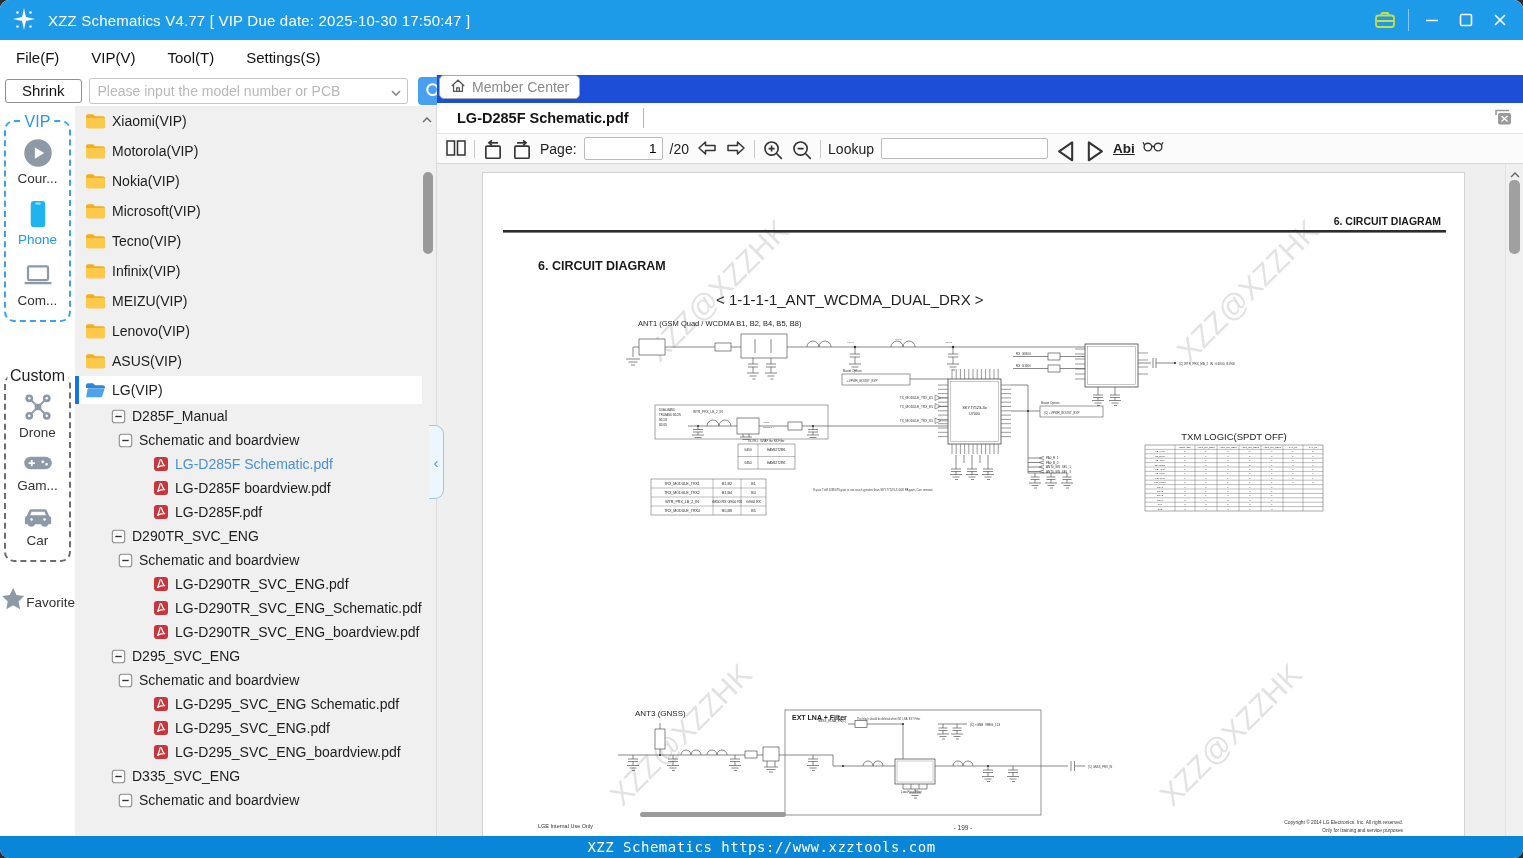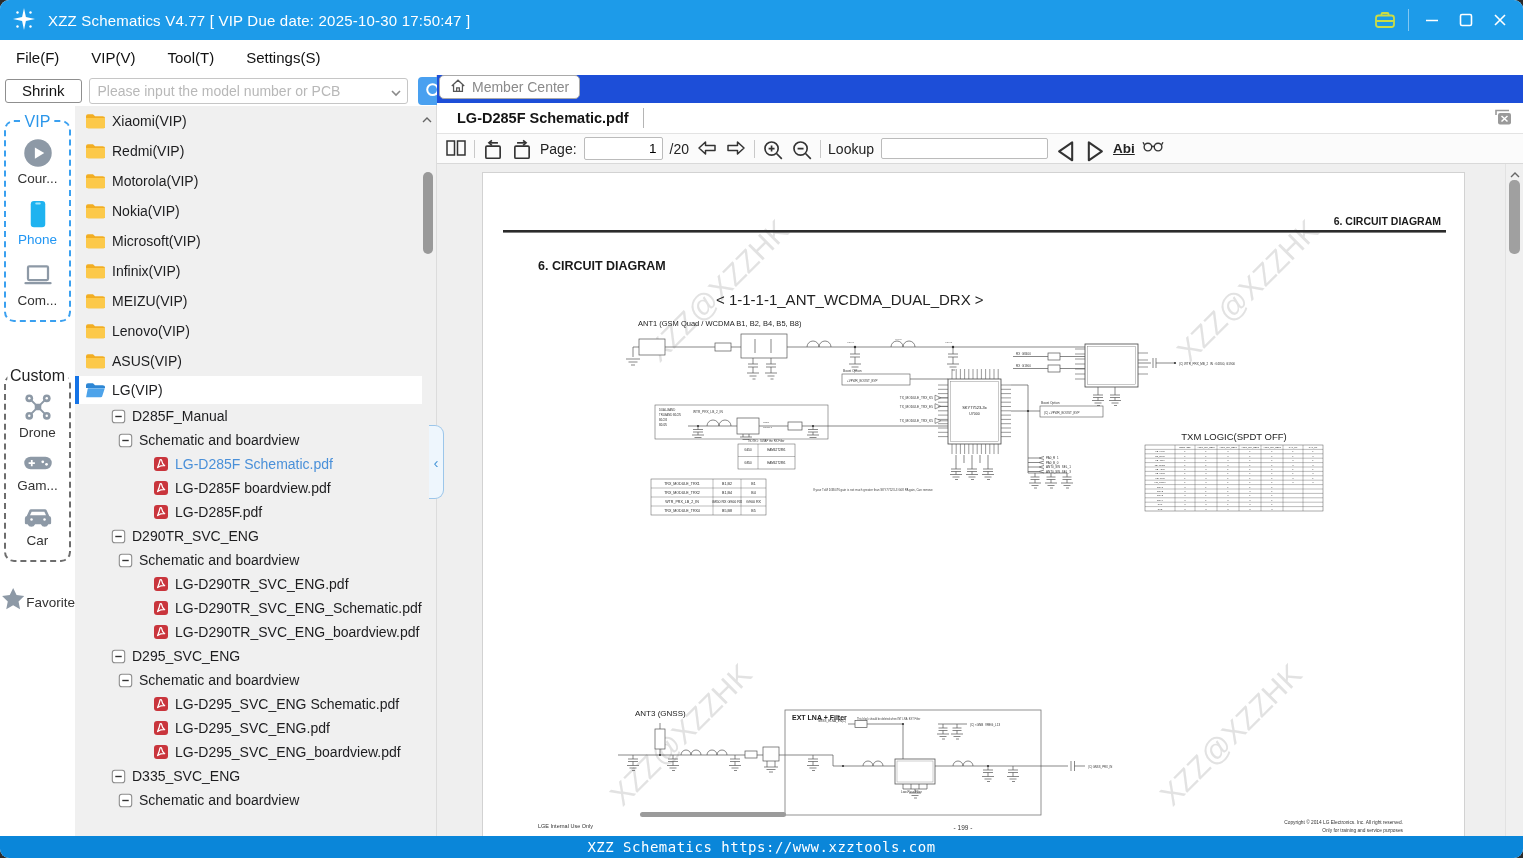--- a/index.html
+++ b/index.html
@@ -233,42 +233,42 @@
                   <path d="M1 3.2Q1 1.2 3 1.2h5l2 2h7.6Q20 3.2 20 4.7v9Q20 15.2 18.5 15.2h-15Q1 15.2 1 13.2z" fill="#f2ae23"></path>
                   <path d="M1 5h19v8.2q0 2-1.5 2h-16Q1 15.2 1 13.2z" fill="#fcc94a"></path>
                 </svg>
                 <span>Xiaomi(VIP)</span>
               </div>
               <div class="tree-row lvl0">
                 <svg class="i" viewBox="0 0 20 16">
                   <path d="M1 3.2Q1 1.2 3 1.2h5l2 2h7.6Q20 3.2 20 4.7v9Q20 15.2 18.5 15.2h-15Q1 15.2 1 13.2z" fill="#f2ae23"></path>
                   <path d="M1 5h19v8.2q0 2-1.5 2h-16Q1 15.2 1 13.2z" fill="#fcc94a"></path>
                 </svg>
-                <span>Redmi(VIP)</span>
+                <span>Motorola(VIP)</span>
               </div>
               <div class="tree-row lvl0">
                 <svg class="i" viewBox="0 0 20 16">
                   <path d="M1 3.2Q1 1.2 3 1.2h5l2 2h7.6Q20 3.2 20 4.7v9Q20 15.2 18.5 15.2h-15Q1 15.2 1 13.2z" fill="#f2ae23"></path>
                   <path d="M1 5h19v8.2q0 2-1.5 2h-16Q1 15.2 1 13.2z" fill="#fcc94a"></path>
                 </svg>
-                <span>Motorola(VIP)</span>
+                <span>Nokia(VIP)</span>
               </div>
               <div class="tree-row lvl0">
                 <svg class="i" viewBox="0 0 20 16">
                   <path d="M1 3.2Q1 1.2 3 1.2h5l2 2h7.6Q20 3.2 20 4.7v9Q20 15.2 18.5 15.2h-15Q1 15.2 1 13.2z" fill="#f2ae23"></path>
                   <path d="M1 5h19v8.2q0 2-1.5 2h-16Q1 15.2 1 13.2z" fill="#fcc94a"></path>
                 </svg>
-                <span>Nokia(VIP)</span>
+                <span>Microsoft(VIP)</span>
               </div>
               <div class="tree-row lvl0">
                 <svg class="i" viewBox="0 0 20 16">
                   <path d="M1 3.2Q1 1.2 3 1.2h5l2 2h7.6Q20 3.2 20 4.7v9Q20 15.2 18.5 15.2h-15Q1 15.2 1 13.2z" fill="#f2ae23"></path>
                   <path d="M1 5h19v8.2q0 2-1.5 2h-16Q1 15.2 1 13.2z" fill="#fcc94a"></path>
                 </svg>
-                <span>Microsoft(VIP)</span>
+                <span>Tecno(VIP)</span>
               </div>
               <div class="tree-row lvl0">
                 <svg class="i" viewBox="0 0 20 16">
                   <path d="M1 3.2Q1 1.2 3 1.2h5l2 2h7.6Q20 3.2 20 4.7v9Q20 15.2 18.5 15.2h-15Q1 15.2 1 13.2z" fill="#f2ae23"></path>
                   <path d="M1 5h19v8.2q0 2-1.5 2h-16Q1 15.2 1 13.2z" fill="#fcc94a"></path>
                 </svg>
                 <span>Infinix(VIP)</span>
               </div>
               <div class="tree-row lvl0">
                 <svg class="i" viewBox="0 0 20 16">

